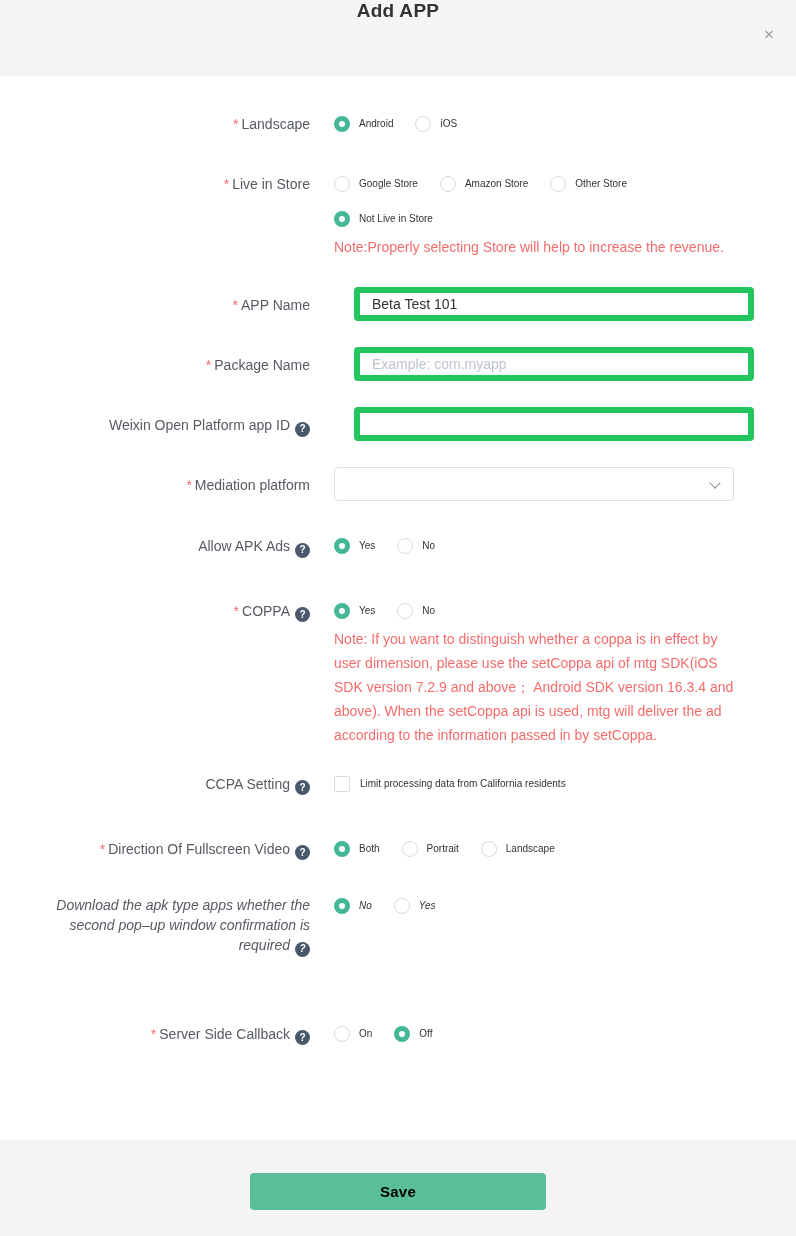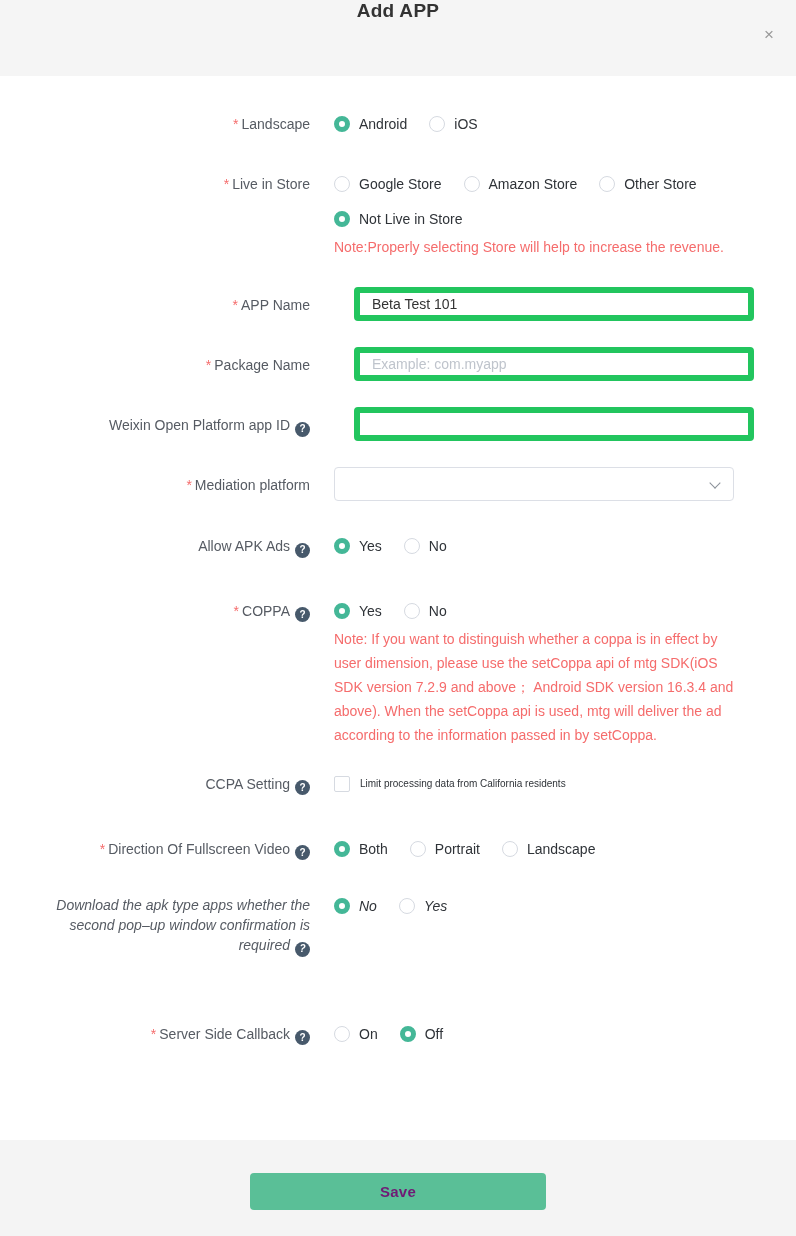--- a/index.html
+++ b/index.html
@@ -27,21 +27,21 @@
   .req { color:#f56c6c; margin-right:3px; font-size:14px; }
 
   .help-icon { display:inline-flex; width:15px; height:15px; border-radius:50%;
                background:#47596b; color:#fff; font-size:10px; font-weight:bold;
                align-items:center; justify-content:center; margin-left:5px;
                vertical-align:-2px; cursor:pointer; }
 
   
   .radio-group { display:flex; align-items:center; flex-wrap:wrap; }
   .radio-option { display:inline-flex; align-items:center; margin-right:22px;
-                  font-size:14px; color:#2f3338; cursor:pointer; line-height:18px; }
+                  font-size:10px; color:#2f3338; cursor:pointer; line-height:18px; }
   .radio { width:16px; height:16px; border-radius:50%; border:1px solid #d6dae1;
            background:#fff; margin-right:9px; flex-shrink:0; }
   .radio.checked { border:5px solid #44b797; }
 
   
   .checkbox-option { display:inline-flex; align-items:center; font-size:10px; color:#2f3338;
                      cursor:pointer; line-height:18px; }
   .checkbox { width:16px; height:16px; border:1px solid #d6dae1; border-radius:2px;
               background:#fff; margin-right:10px; flex-shrink:0; }
 
@@ -73,21 +73,21 @@
   .mb-direction { margin-bottom:35px; }
   .mb-download { margin-bottom:68px;font-style:italic; }
 
   .label-narrow { max-width:278px; margin-left:auto; line-height:20px; }
   .pt2 { padding-top:2px; }
 
   
   .modal-footer { height:96px; flex-shrink:0; background:#f4f4f4; position:relative; }
   .save-btn { position:absolute; left:50%; transform:translateX(-50%); top:33px;
               width:296px; height:37px; border:none; border-radius:4px;
-              background:#5abf97; color:#701a75; font-size:15px; font-weight:600;
+              background:#5abf97; color:#000000; font-size:15px; font-weight:600;
               font-family:"Liberation Sans", sans-serif; cursor:pointer; letter-spacing:.3px; }
 </style>
 </head>
 <body>
 
 <div class="modal">
 
   <div class="modal-header">
     <div class="modal-title">Add APP</div>
     <div class="close-btn">×</div>

